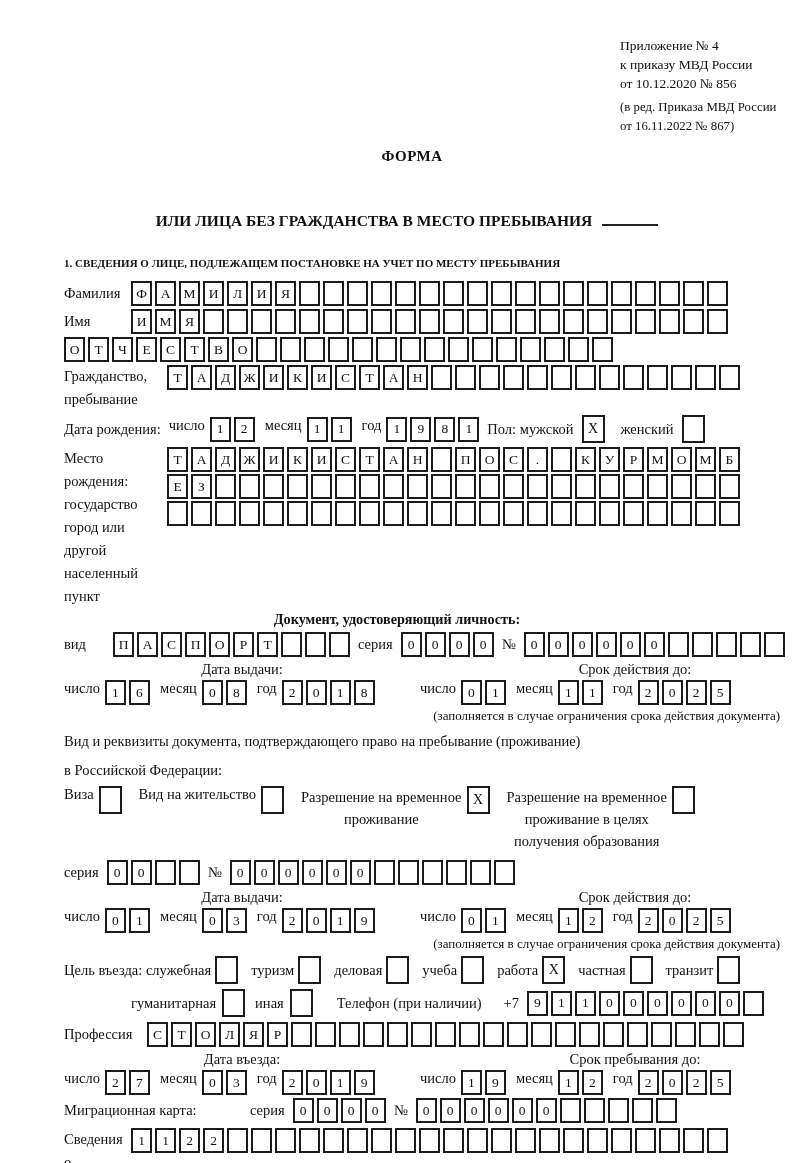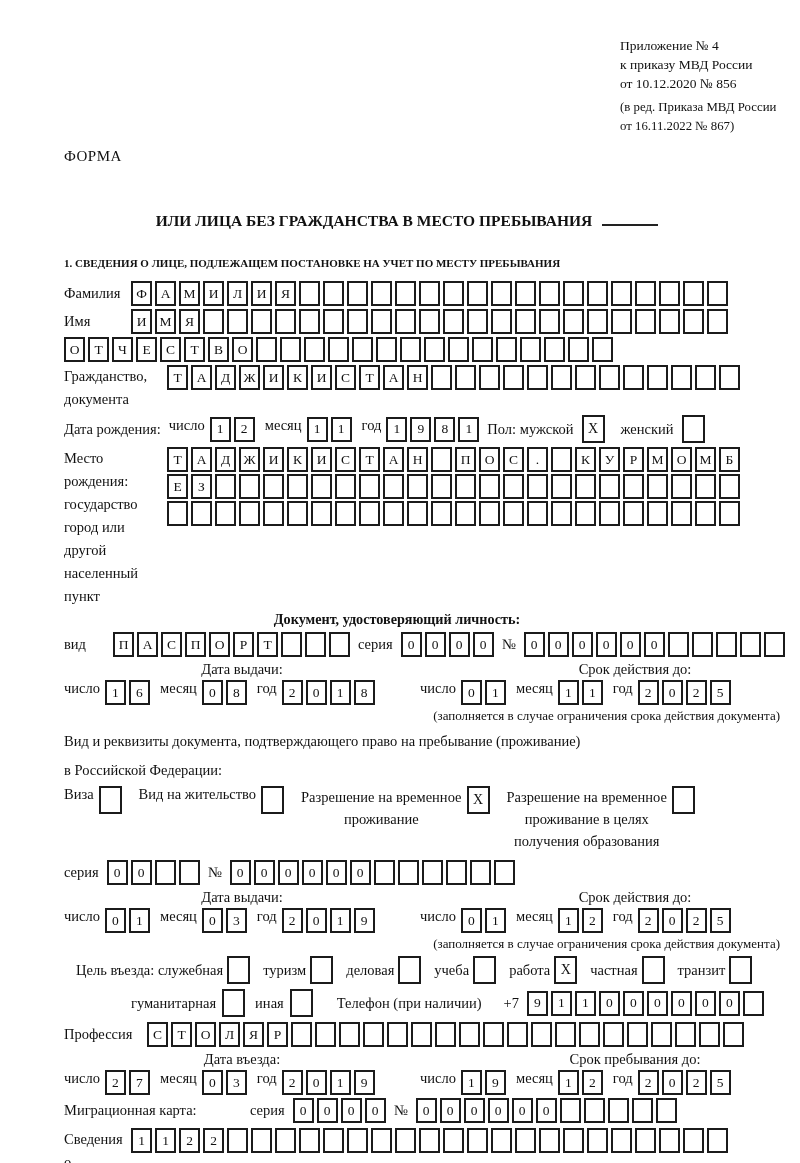--- a/index.html
+++ b/index.html
@@ -1,20 +1,20 @@
 <!DOCTYPE html>
 <html><head>
 <meta charset="utf-8">
 <style>
   html,body{margin:0;padding:0;background:#fff;}
   .page{width:800px;min-height:1163px;box-sizing:border-box;padding:36px 10px 16px 64px;
         font-family:"Liberation Serif","DejaVu Serif",serif;color:#111;font-size:14.5px;background:#fff;}
   .appendix{margin-left:556px;font-size:13.5px;line-height:19px;}
   .amend{margin-top:5px;font-size:12.8px;}
-  .forma{font-weight:normal;text-align:left;padding-right:30px;margin-top:12px;font-size:15px;letter-spacing:.5px;}
+  .forma{font-weight:bold;text-align:center;padding-right:30px;margin-top:12px;font-size:15px;letter-spacing:.5px;}
   .title{font-weight:bold;text-align:center;font-size:15.5px;line-height:24px;margin:20px 40px 0 0;}
   .title-underline{display:inline-block;width:56px;border-bottom:2px solid #222;margin-left:10px;height:14px;}
   .section-heading{font-weight:bold;font-size:11px;margin-top:24px;margin-bottom:12px;}
   .row{display:flex;align-items:center;margin-bottom:3px;}
   .row.top{align-items:flex-start;}
   .lbl{white-space:nowrap;}
   .w67{width:67px;flex:none;}
   .w103{width:103px;flex:none;}
   .w126{width:126px;flex:none;}
   .lblcol{display:flex;flex-direction:column;line-height:23px;flex:none;}
@@ -35,21 +35,21 @@
   .dg-left{width:356px;flex:none;}
   .note-right{text-align:right;padding-right:10px;font-size:13px;margin:1px 0 4px 0;}
   .mr8{margin-right:8px;} .ml8{margin-left:8px;} .ml16{margin-left:16px;} .ml36{margin-left:36px;}
   .restext{margin-top:6px;line-height:23px;}
   .cb-row{margin-top:4px;margin-bottom:8px;}
   .cb-row .cbox{margin-left:5px;}
   .cb-group{display:inline-flex;align-items:flex-start;margin-right:17px;}
   .cb-group:last-child{margin-right:0;}
   .multi{text-align:center;white-space:pre-line;line-height:22px;}
   .purpose-row .lbl{margin:0 4px 0 13px;}
-  .purpose-row .lbl:first-child{margin-left:12px;}
+  .purpose-row .lbl:first-child{margin-left:0;}
   .phone-row{margin-left:67px;margin-top:5px;margin-bottom:5px;}
   .phone-row .cbox{margin:0 10px 0 6px;}
   .mig-lbl{width:150px;flex:none;}
 </style>
 </head>
 <body>
 
 <div class="page">
 
   <div class="appendix">
@@ -155,21 +155,21 @@
         <span class="cell"></span>
         <span class="cell"></span>
         <span class="cell"></span>
         <span class="cell"></span>
       </span>
   </div>
 
   <div class="row top">
     <span class="lblcol w103">
       <span>Гражданство,</span>
-      <span>документа</span>
+      <span>пребывание</span>
     </span>
     <span class="cells">
         <span class="cell">Т</span>
         <span class="cell">А</span>
         <span class="cell">Д</span>
         <span class="cell">Ж</span>
         <span class="cell">И</span>
         <span class="cell">К</span>
         <span class="cell">И</span>
         <span class="cell">С</span>

